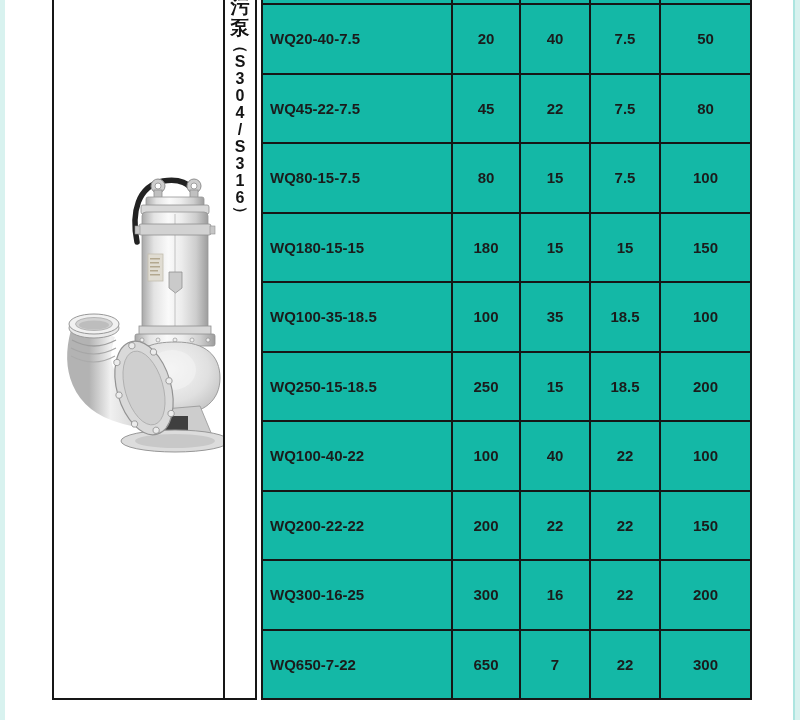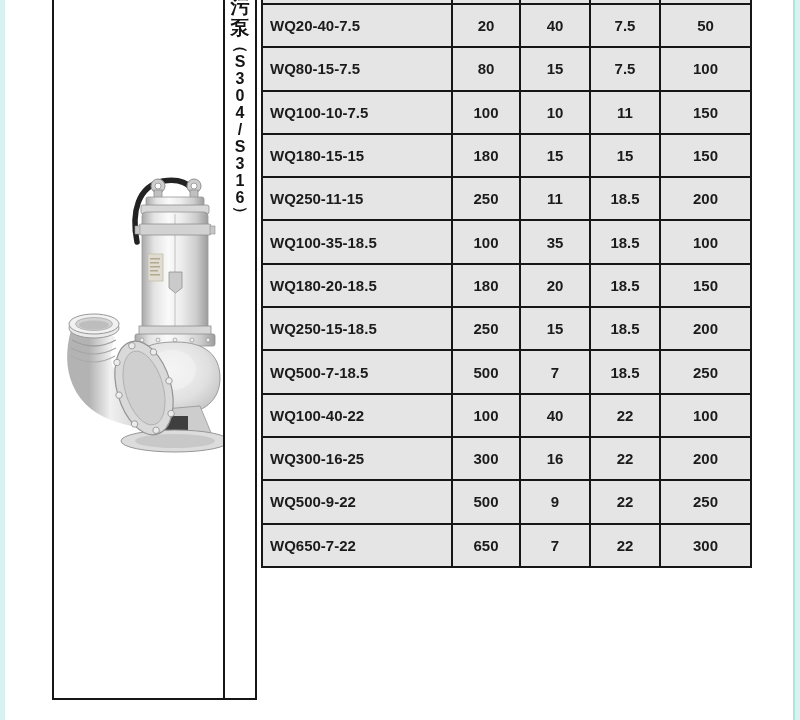--- a/index.html
+++ b/index.html
@@ -28,22 +28,22 @@
   .vstack span{
     display:block;width:100%;text-align:center;
     font-weight:700;color:#141414;font-size:16px;height:17px;line-height:17px;
   }
   .vstack span.cjk{font-size:19px;height:21px;line-height:21px;}
   .vstack span.rot{transform:rotate(90deg);height:15px;line-height:13px;font-size:15px;}
   .gap{width:4px;background:#ffffff;}
 
   
   table.spec{
-    border-collapse:collapse;table-layout:fixed;width:489px;height:568px;
-    background:#e5e5e5;
+    border-collapse:collapse;table-layout:fixed;width:489px;height:700px;
+    background:#14b8a6;
   }
   table.spec td{
     border:2px solid #161616;
     font-weight:700;font-size:15px;color:#1b1b1b;
     text-align:center;vertical-align:middle;
     height:31px;padding:0;overflow:hidden;white-space:nowrap;
   }
   table.spec thead td{height:3px;border-top:none;}
   table.spec td.model{text-align:left;padding-left:7px;}
 </style>
@@ -188,97 +188,76 @@
     <tbody>
 
     <tr>
         <td class="model">WQ20-40-7.5</td>
         <td>20</td>
         <td>40</td>
         <td>7.5</td>
         <td>50</td>
       </tr>
         <tr>
+        <td class="model">WQ45-22-7.5</td>
+        <td>45</td>
+        <td>22</td>
+        <td>7.5</td>
+        <td>80</td>
+      </tr>
+        <tr>
         <td class="model">WQ80-15-7.5</td>
         <td>80</td>
         <td>15</td>
         <td>7.5</td>
         <td>100</td>
       </tr>
         <tr>
-        <td class="model">WQ100-10-7.5</td>
-        <td>100</td>
-        <td>10</td>
-        <td>11</td>
-        <td>150</td>
-      </tr>
-        <tr>
         <td class="model">WQ180-15-15</td>
         <td>180</td>
         <td>15</td>
         <td>15</td>
         <td>150</td>
       </tr>
         <tr>
-        <td class="model">WQ250-11-15</td>
+        <td class="model">WQ100-35-18.5</td>
+        <td>100</td>
+        <td>35</td>
+        <td>18.5</td>
+        <td>100</td>
+      </tr>
+        <tr>
+        <td class="model">WQ250-15-18.5</td>
         <td>250</td>
-        <td>11</td>
+        <td>15</td>
         <td>18.5</td>
         <td>200</td>
       </tr>
         <tr>
-        <td class="model">WQ100-35-18.5</td>
-        <td>100</td>
-        <td>35</td>
-        <td>18.5</td>
-        <td>100</td>
-      </tr>
-        <tr>
-        <td class="model">WQ180-20-18.5</td>
-        <td>180</td>
-        <td>20</td>
-        <td>18.5</td>
+        <td class="model">WQ100-40-22</td>
+        <td>100</td>
+        <td>40</td>
+        <td>22</td>
+        <td>100</td>
+      </tr>
+        <tr>
+        <td class="model">WQ200-22-22</td>
+        <td>200</td>
+        <td>22</td>
+        <td>22</td>
         <td>150</td>
-      </tr>
-        <tr>
-        <td class="model">WQ250-15-18.5</td>
-        <td>250</td>
-        <td>15</td>
-        <td>18.5</td>
-        <td>200</td>
-      </tr>
-        <tr>
-        <td class="model">WQ500-7-18.5</td>
-        <td>500</td>
-        <td>7</td>
-        <td>18.5</td>
-        <td>250</td>
-      </tr>
-        <tr>
-        <td class="model">WQ100-40-22</td>
-        <td>100</td>
-        <td>40</td>
-        <td>22</td>
-        <td>100</td>
       </tr>
         <tr>
         <td class="model">WQ300-16-25</td>
         <td>300</td>
         <td>16</td>
         <td>22</td>
         <td>200</td>
       </tr>
         <tr>
-        <td class="model">WQ500-9-22</td>
-        <td>500</td>
-        <td>9</td>
-        <td>22</td>
-        <td>250</td>
-      </tr>
-        <tr>
         <td class="model">WQ650-7-22</td>
         <td>650</td>
         <td>7</td>
         <td>22</td>
         <td>300</td>
       </tr>
       </tbody>
   </table>
 </div>
 

